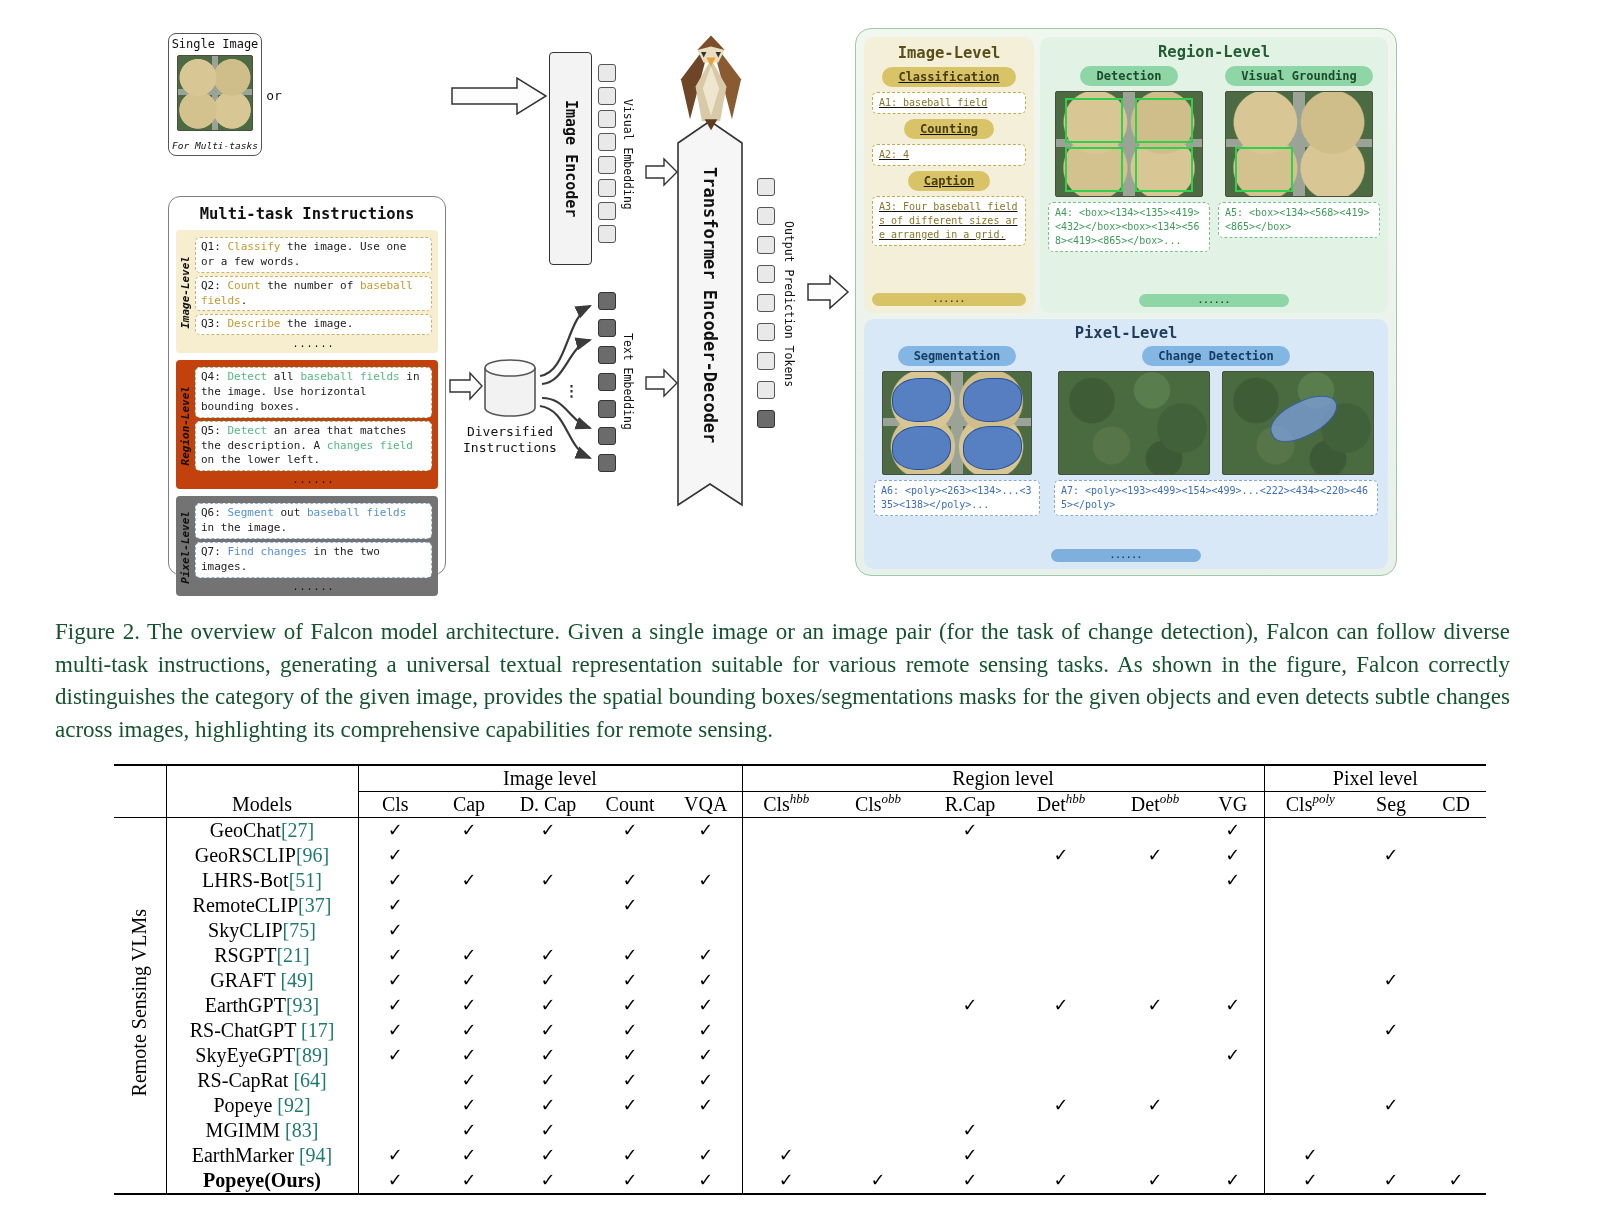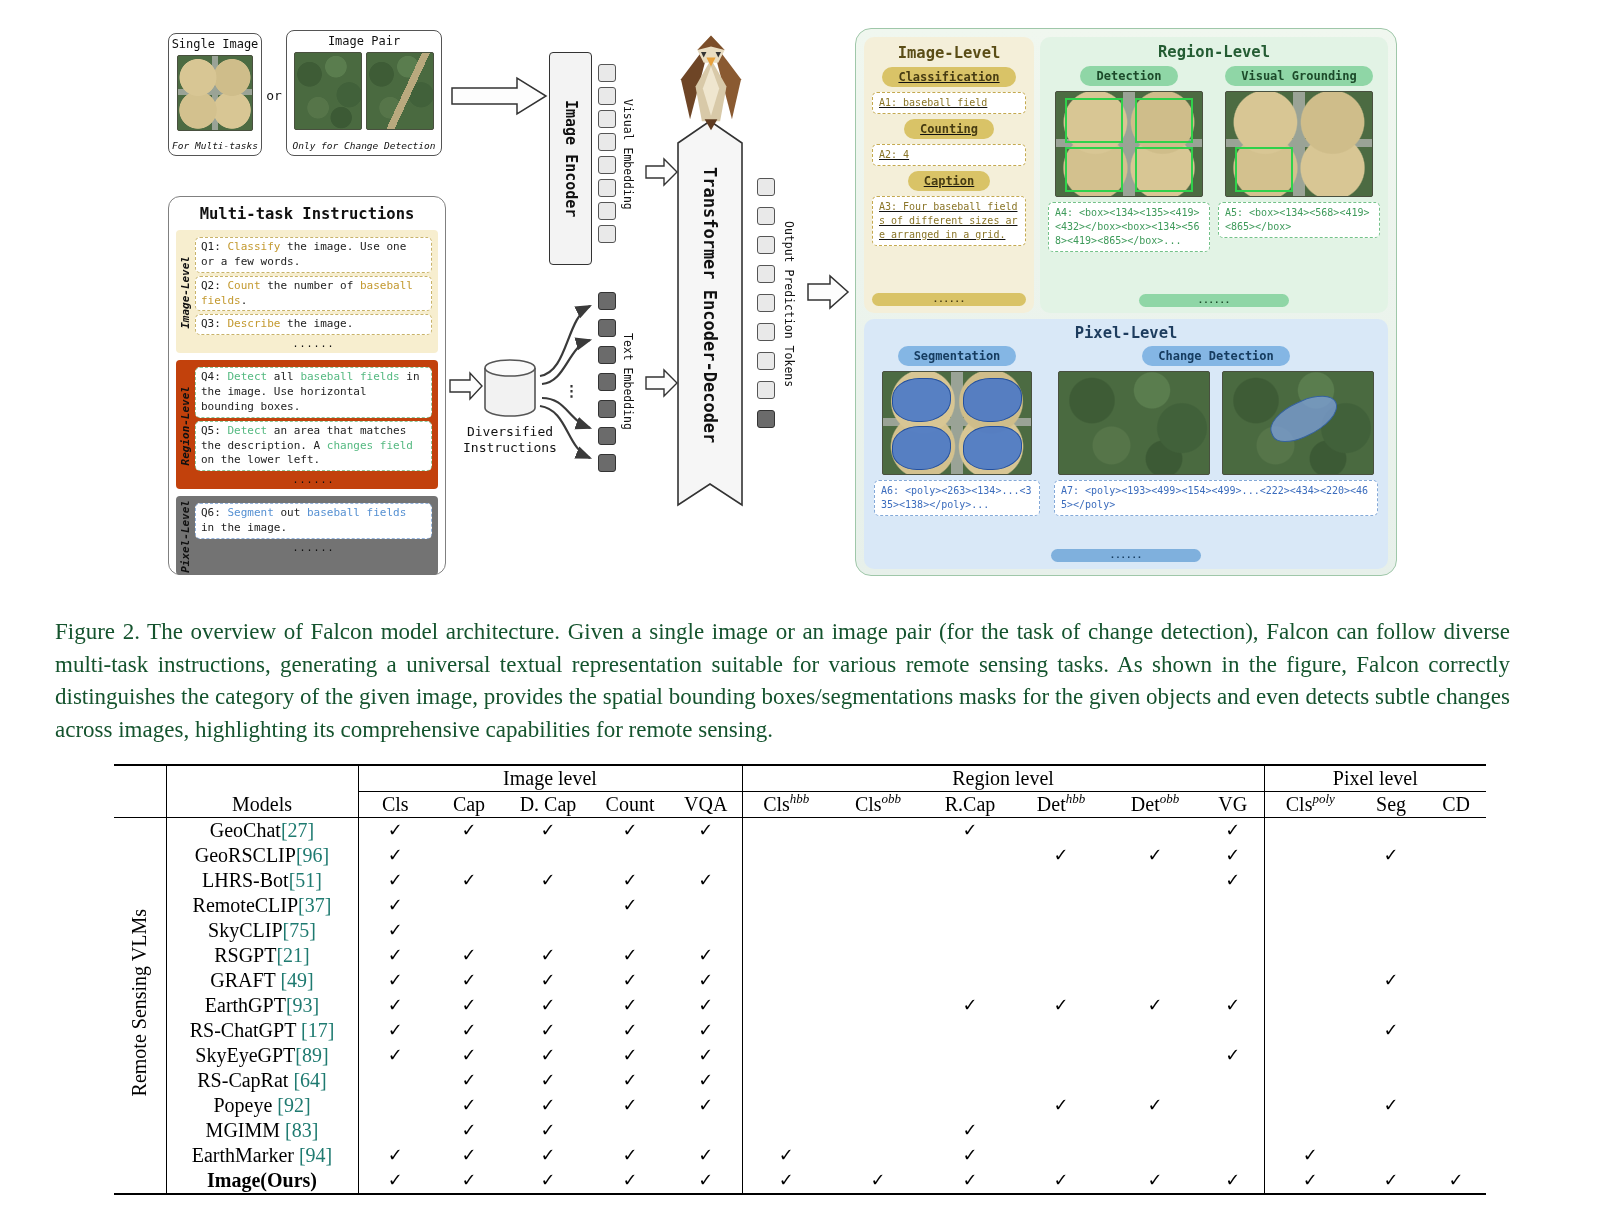--- a/index.html
+++ b/index.html
@@ -187,28 +187,20 @@
       <ellipse cx="28" cy="10" rx="25" ry="8" fill="#fbfbfb" stroke="#555" stroke-width="1.6"></ellipse>
     </g>
   </svg>
 
   <div class="in-card" style="left:168px; top:33px; width:94px; height:123px;">
     <div class="in-title">Single Image</div>
     <div class="sat sat-fields" style="width:76px; height:76px; margin:4px auto 0;"></div>
     <div class="in-cap">For Multi-tasks</div>
   </div>
   <div class="or-lbl">or</div>
-  <div class="in-card" style="left:286px; top:30px; width:156px; height:126px;">
-    <div class="in-title">Image Pair</div>
-    <div style="display:flex; gap:4px; justify-content:center; margin-top:4px;">
-      <div class="sat sat-forest" style="width:68px; height:78px;"></div>
-      <div class="sat sat-forest with-path" style="width:68px; height:78px;"></div>
-    </div>
-    <div class="in-cap">Only for Change Detection</div>
-  </div>
 
   <div class="enc-box vwrap">
     <span class="vtext">Image Encoder</span>
   </div>
   <div class="tok-col vis-toks">
       <div class="tok"></div>
       <div class="tok"></div>
       <div class="tok"></div>
       <div class="tok"></div>
       <div class="tok"></div>
@@ -287,20 +279,21 @@
             <div class="q-box"><span>Q5: </span><span class="kw">Detect</span><span> an area that matches the description. A </span><span class="kw">changes field</span><span> on the lower left.</span></div>
             <div class="inst-more">......</div>
           </div>
         </div>
         <div class="inst-group theme-blue">
           <div class="inst-rot">
             <span>Pixel-Level</span>
           </div>
           <div class="inst-body">
             <div class="q-box"><span>Q6: </span><span class="kw">Segment</span><span> out </span><span class="kw">baseball fields</span><span> in the image.</span></div>
+            <div class="q-box"><span>Q7: </span><span class="kw">Find changes</span><span> in the two images.</span></div>
             <div class="inst-more">......</div>
           </div>
         </div>
       </div>
   </div>
 
   <div class="results">
     <div class="res-top">
       <div class="il-panel">
         <div class="res-title gold-t">Image-Level</div>
@@ -650,21 +643,21 @@
           <td class="check-cell"></td>
           <td class="check-cell">✓</td>
           <td class="check-cell"></td>
           <td class="check-cell"></td>
           <td class="check-cell"></td>
           <td class="check-cell colsep">✓</td>
           <td class="check-cell"></td>
           <td class="check-cell"></td>
         </tr>
         <tr>
-          <td class="model-cell colsep"><span class="model-name bold">Image(Ours)</span></td>
+          <td class="model-cell colsep"><span class="model-name bold">Popeye(Ours)</span></td>
           <td class="check-cell colsep">✓</td>
           <td class="check-cell">✓</td>
           <td class="check-cell">✓</td>
           <td class="check-cell">✓</td>
           <td class="check-cell">✓</td>
           <td class="check-cell colsep">✓</td>
           <td class="check-cell">✓</td>
           <td class="check-cell">✓</td>
           <td class="check-cell">✓</td>
           <td class="check-cell">✓</td>

